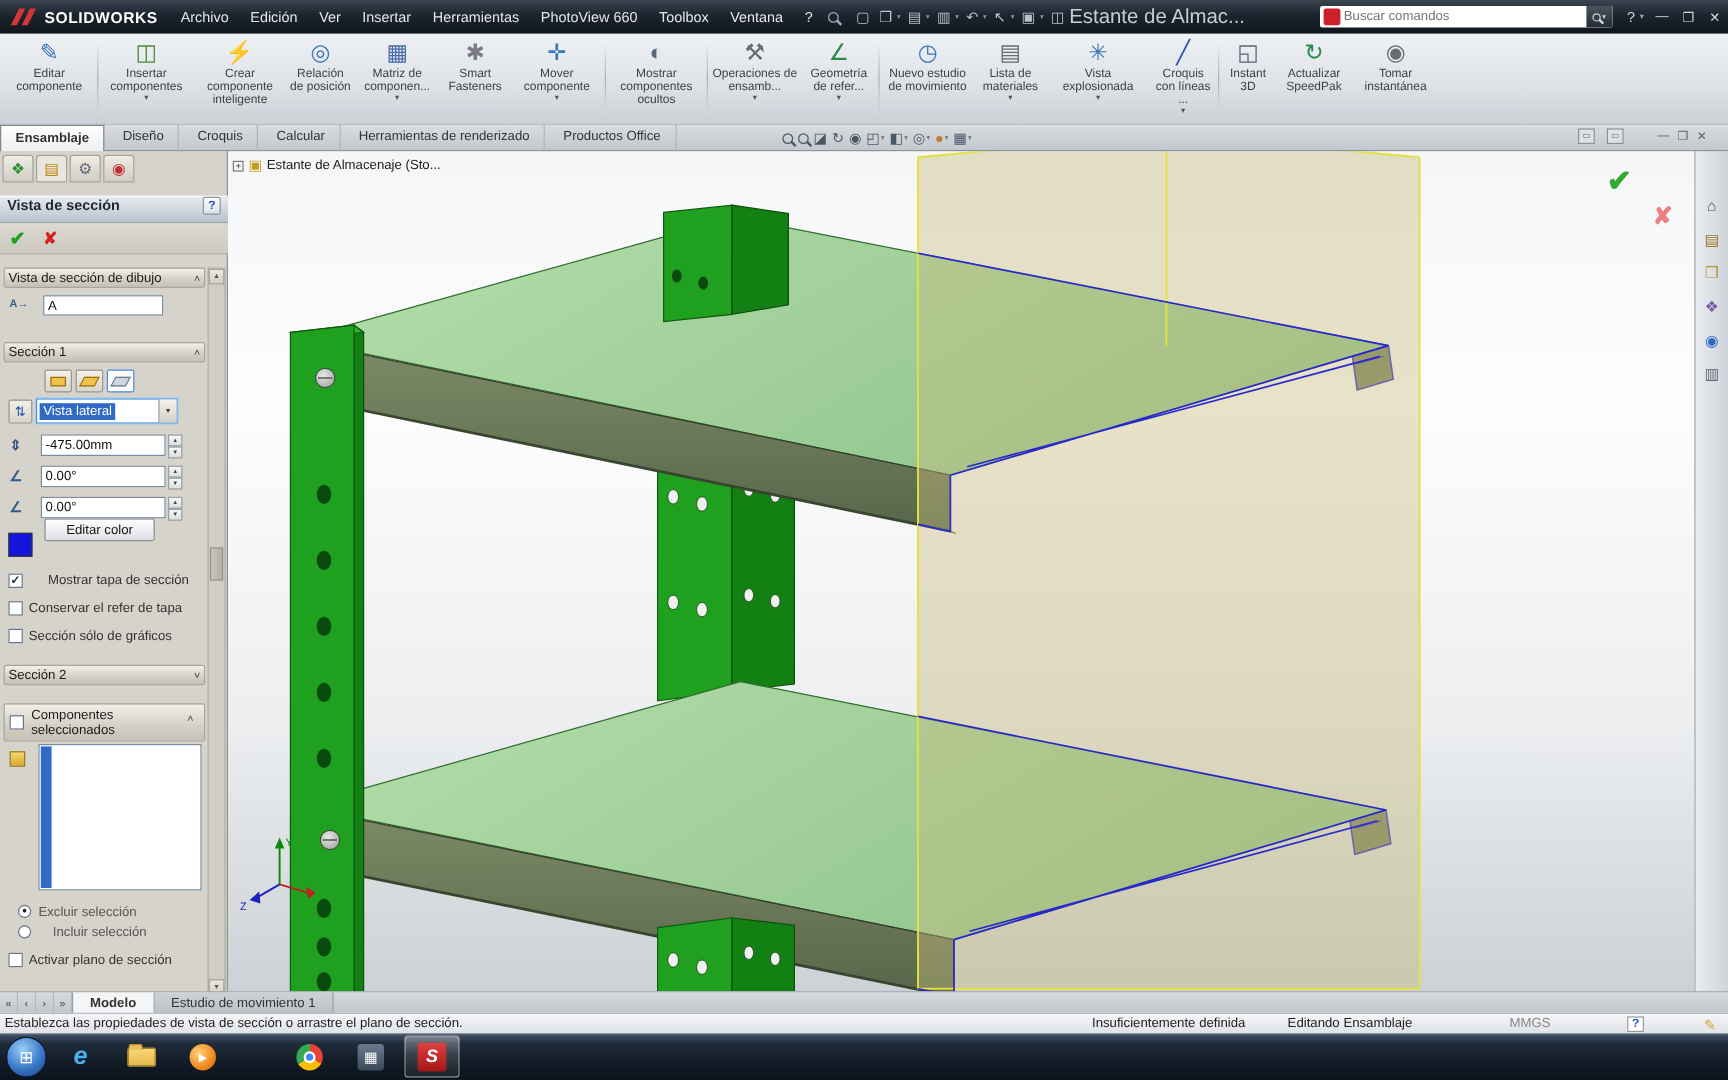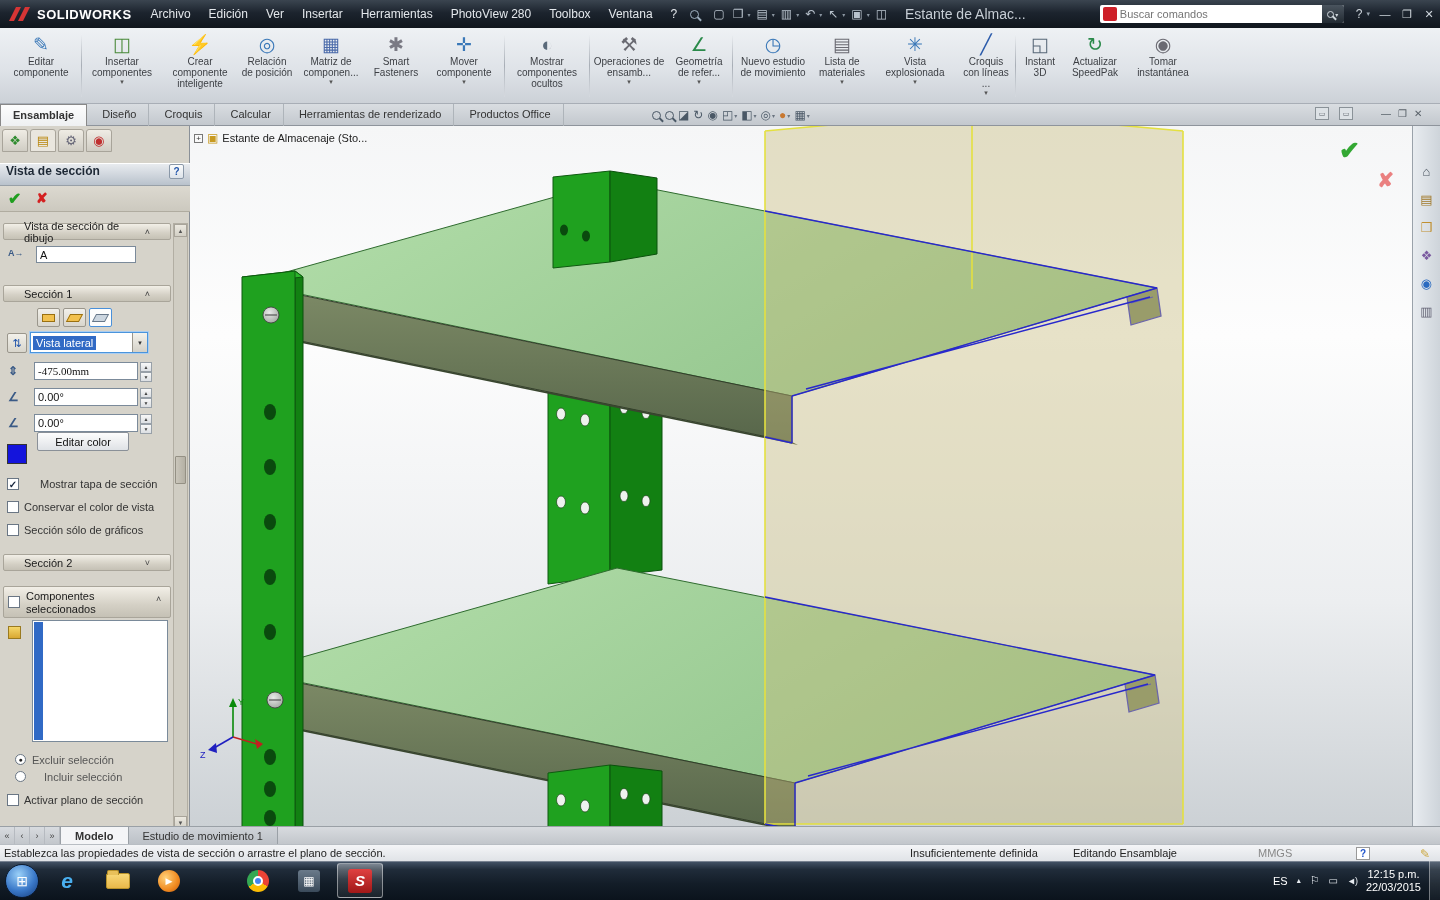--- a/index.html
+++ b/index.html
@@ -8,21 +8,21 @@
 
 
 .titlebar{position:absolute;top:0;left:0;width:1440px;height:28px;background:linear-gradient(#3b4550,#1c242e 45%,#10161d);display:flex;align-items:center;color:#dde3e9;z-index:60}
 .sw-logo{display:flex;align-items:center;gap:5px;padding:0 10px 0 8px;font-weight:bold;font-size:13px;color:#fff;letter-spacing:.5px}
 .menu{padding:0 9px;font-size:12px;line-height:28px;color:#e3e7eb;cursor:default}
 .mag{width:9px;height:9px;border:1.5px solid currentColor;border-radius:50%;position:relative;display:inline-block}
 .mag::after{content:"";position:absolute;width:5px;height:1.5px;background:currentColor;transform:rotate(45deg);right:-4px;bottom:-2px}
 .qat{display:flex;align-items:center;margin-left:10px}
 .qico{font-size:12px;color:#b9c3cd;margin:0 4px}
 .qcaret{font-size:6px;color:#8a95a0;margin-right:2px}
-.doc-title{margin-left:14px;color:#c6cdd4;font-size:14px;white-space:nowrap}
+.doc-title{color:#c6cdd4;font-size:17px;white-space:nowrap}
 .searchwrap{margin-left:auto;display:flex;align-items:center;height:18px;background:#fff;border-radius:2px;overflow:hidden;width:244px}
 .sw-flag{width:14px;height:14px;background:var(--sw-red);border-radius:2px;margin:0 3px;flex:0 0 auto}
 .searchwrap input{border:none;outline:none;flex:1;font-size:11px;font-family:"Liberation Sans",sans-serif;color:#444}
 .searchbtn{width:22px;height:18px;background:linear-gradient(#4a545e,#232b33);color:#cfd6dc;display:flex;align-items:center;justify-content:center;gap:1px}
 .searchbtn .mag{width:7px;height:7px;border-width:1.2px}
 .tb-help{margin-left:12px;font-size:12px;color:#cfd6dc}
 .tb-caret{font-size:7px;color:#9aa5af;margin:0 4px}
 .winbtn{width:22px;text-align:center;font-size:11px;color:#cfd6dc}
 
 
@@ -49,21 +49,21 @@
 .panel *{position:absolute}
 .ptabs{top:3px;left:2px;display:flex;gap:2px;position:absolute}
 .ptab{position:static;width:26px;height:23px;background:linear-gradient(#efece4,#d0cdc4);border:1px solid #a8a49a;border-radius:3px 3px 0 0;display:flex;align-items:center;justify-content:center;font-size:13px}
 .ptab.active{background:#e9e6de}
 .pmtitle{top:37px;left:0;width:190px;height:23px;background:linear-gradient(#e8ebef,#b9c2cc);border-top:1px solid #fff;border-bottom:1px solid #98a0a8;display:flex;padding:0 6px;font-weight:bold;font-size:12px;color:#1d2835}
 .pmtitle span{position:static}
 .pmhelp{margin-left:auto;width:15px;height:15px;background:linear-gradient(#fbfcfd,#dde3e9);border:1px solid #8a98a8;border-radius:2px;font-size:10px;font-weight:bold;color:#2255aa;text-align:center;line-height:13px}
 .pmactions{top:60px;left:0;width:190px;height:26px;background:linear-gradient(#dcd9d0,#ccc9bf);border-bottom:1px solid #b0aca0}
 .okbtn{left:8px;top:3px;font-size:16px;font-weight:bold;color:#1f9e1f}
 .cancelbtn{left:36px;top:4px;font-size:14px;font-weight:bold;color:#d42020}
-.ghead{left:3px;width:168px;height:17px;background:linear-gradient(#f2efe7,#d4d0c5 60%,#c5c1b5);border:1px solid #a9a59a;border-radius:2px;display:flex;align-items:center;padding:0 20px;font-size:11px;color:#1a1a1a}
+.ghead{left:3px;width:168px;height:17px;background:linear-gradient(#f2efe7,#d4d0c5 60%,#c5c1b5);border:1px solid #a9a59a;border-radius:2px;display:flex;align-items:center;padding:0 3px;font-size:11px;color:#1a1a1a}
 .ghead span{position:static}
 .ghead .chev{margin-left:auto;font-size:9px;color:#444}
 .ficon{font-size:11px;color:#3a5a86;font-weight:bold}
 .tfield{background:#fff;border:1px solid #7b8a9a;font-size:11px;padding:1px 3px;color:#111;font-family:"Liberation Sans",sans-serif}
 .pbtn{width:23px;height:19px;background:linear-gradient(#f2f0ea,#d8d5cc);border:1px solid #9a968c;border-radius:2px;display:flex;align-items:center;justify-content:center}
 .pbtn.active{background:#fdfdfd;border-color:#4a90d9}
 .plane{position:static;width:13px;height:8px;background:#f2c14e;border:1px solid #9a7010}
 .plane.skew{transform:skewX(-28deg)}
 .plane.tilt{background:#ccd6e0;border-color:#68788a;transform:skewX(-28deg)}
 .iconbtn{width:20px;height:20px;background:linear-gradient(#f2f0ea,#d8d5cc);border:1px solid #9a968c;border-radius:2px;display:flex;align-items:center;justify-content:center;font-size:11px;color:#2255aa}
@@ -144,21 +144,21 @@
       <polygon points="1,15 8,1 13,1 6,15" fill="#d63535"></polygon>
       <polygon points="10,15 17,1 22,1 15,15" fill="#d63535"></polygon>
     </svg>
     <span>SOLIDWORKS</span>
   </div>
   <span class="menu">Archivo</span>
   <span class="menu">Edición</span>
   <span class="menu">Ver</span>
   <span class="menu">Insertar</span>
   <span class="menu">Herramientas</span>
-  <span class="menu">PhotoView 280</span>
+  <span class="menu">PhotoView 660</span>
   <span class="menu">Toolbox</span>
   <span class="menu">Ventana</span>
   <span class="menu">?</span>
   <span class="mag" style="color:#9fb0c0;margin-left:4px"></span>
   <div class="qat">
     <span class="qico">▢</span>
     <span class="qico">❐</span>
       <span class="qcaret">▾</span>
     <span class="qico">▤</span>
       <span class="qcaret">▾</span>
@@ -371,21 +371,21 @@
       <span>⇅</span>
     </div>
   <div class="combo">
     <span class="combosel">Vista lateral</span>
     <span class="combobtn">
         <span>▼</span>
       </span>
   </div>
 
   <span class="ficon" style="left:8px;top:238px;font-size:12px">⇕</span>
-  <input class="tfield" style="left: 34px; top: 236px; width: 104px; height: 18px; font-family: Liberation Serif, serif;" value="-475.00mm">
+  <input class="tfield" style="left: 34px; top: 236px; width: 104px; height: 18px;" value="-475.00mm">
   <div class="spin" style="left:140px;top:236px">
       <span>▲</span>
       <span>▼</span>
     </div>
 
   <span class="ficon" style="left:8px;top:264px;font-size:12px">∠</span>
   <input class="tfield" style="left: 34px; top: 262px; width: 104px; height: 18px;" value="0.00°">
   <div class="spin" style="left:140px;top:262px">
       <span>▲</span>
       <span>▼</span>
@@ -397,21 +397,21 @@
       <span>▲</span>
       <span>▼</span>
     </div>
 
   <div class="swatch" style="left:7px;top:318px"></div>
   <div class="btn" style="left:37px;top:306px;width:92px;height:19px">Editar color</div>
 
   <span class="cb" style="left:7px;top:352px">✓</span>
   <span class="plabel" style="left:40px;top:352px">Mostrar tapa de sección</span>
   <span class="cb" style="left:7px;top:375px"></span>
-  <span class="plabel" style="left:24px;top:375px">Conservar el color de vista</span>
+  <span class="plabel" style="left:24px;top:375px">Conservar el refer de tapa</span>
   <span class="cb" style="left:7px;top:398px"></span>
   <span class="plabel" style="left:24px;top:398px">Sección sólo de gráficos</span>
 
   <div class="ghead" style="top:428px">
     <span>Sección 2</span>
     <span class="chev">˅</span>
   </div>
 
   <div class="g4head"></div>
   <span class="cb" style="left:8px;top:470px"></span>
@@ -591,25 +591,13 @@
   <div class="tgap"></div>
   <div class="tbtn">
       <span class="chrome"></span>
     </div>
   <div class="tbtn">
       <span class="calc">▦</span>
     </div>
   <div class="tbtn active">
       <span class="swapp">S</span>
     </div>
-  <div class="tray">
-    <span class="lang">ES</span>
-    <span class="trayglyph" style="font-size:8px">▴</span>
-    <span class="trayglyph">⚐</span>
-    <span class="trayglyph" style="font-size:10px">▭</span>
-    <span class="vol">◄)</span>
-    <div class="clock">
-      <div>12:15 p.m.</div>
-      <div>22/03/2015</div>
-    </div>
-    <div class="sliver"></div>
-  </div>
 </div>
 
 </body></html>

